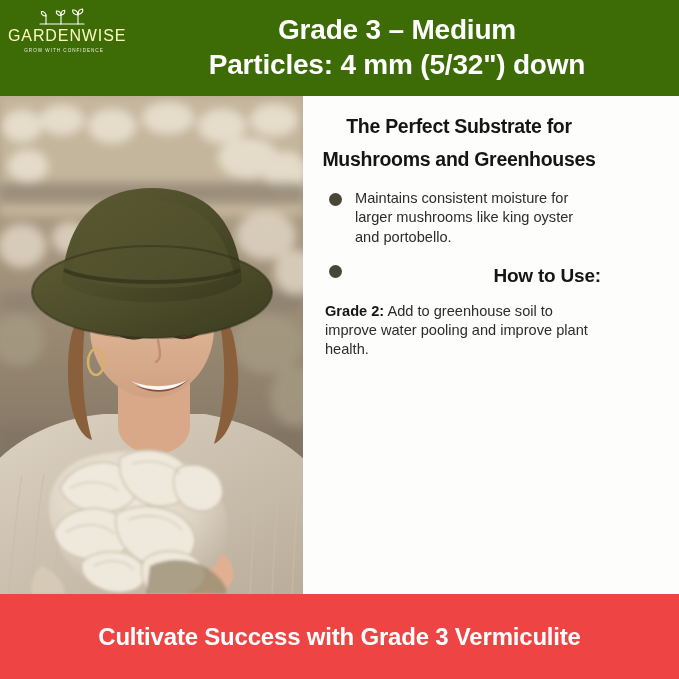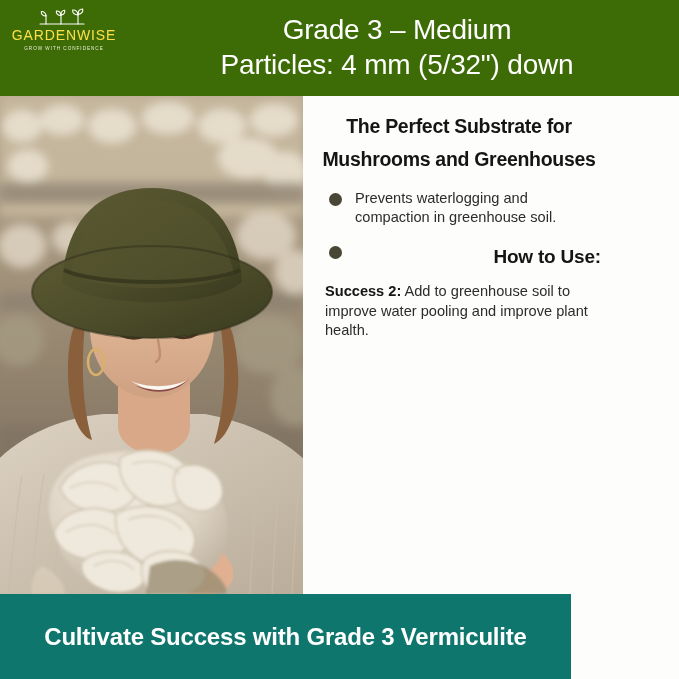--- a/index.html
+++ b/index.html
@@ -35,44 +35,44 @@
     color: #ffffff;
   }
   .logo-sprouts {
     display: block;
     margin: 0 auto 2px auto;
     width: 60px;
     height: 20px;
   }
   .logo-wordmark {
     font-family: "Liberation Sans", sans-serif;
-    font-size: 14px;
+    font-size: 16px;
     font-weight: 400;
     letter-spacing: 0.9px;
-    color: #fde047;
+    color: #fef9c3;
     line-height: 1.05;
     white-space: nowrap;
   }
   .logo-tagline {
     font-family: "Liberation Sans", sans-serif;
     font-size: 4.6px;
     letter-spacing: 1.0px;
     color: #e7efda;
     margin-top: 3px;
     white-space: nowrap;
   }
   .header-title {
     position: absolute;
     left: 124px;
     top: 12px;
     width: 546px;
     text-align: center;
     color: #ffffff;
     font-family: "Liberation Sans", sans-serif;
-    font-weight: normal;
+    font-weight: bold;
     font-size: 28px;
     line-height: 1.26;
     letter-spacing: -0.2px;
   }
   .header-title .line2 { display: block; }
 
   
   .photo {
     position: absolute;
     left: 0; top: 96px;
@@ -148,23 +148,23 @@
   }
   .option .opt-label {
     font-weight: bold;
     color: #151515;
   }
 
   
   .footer {
     position: absolute;
     left: 0; top: 594px;
-    width: 571px;
+    width: 679px;
     height: 85px;
-    background: #0f766e;
+    background: #ef4444;
     display: flex;
     align-items: center;
     justify-content: center;
   }
   .footer-text {
     font-family: "Liberation Sans", sans-serif;
     font-weight: bold;
     font-size: 24px;
     color: #ffffff;
     letter-spacing: -0.2px;
@@ -336,32 +336,32 @@
   <div class="panel">
 
     <h2 class="panel-heading">
       <span>The Perfect Substrate for</span>
       <span class="hl2">Mushrooms and Greenhouses</span>
     </h2>
 
     <ul class="benefits">
       <li class="benefit">
         <span class="dot"></span>
-        <span>Prevents waterlogging and compaction in greenhouse soil.</span>
+        <span>Maintains consistent moisture for larger mushrooms like king oyster and portobello.</span>
       </li>
       <li class="benefit">
         <span class="dot"></span>
       </li>
     </ul>
 
     <h3 class="howto-heading">How to Use:</h3>
 
 
     <p class="option">
-      <span class="opt-label">Success 2:</span><span> Add to greenhouse soil to improve water pooling and improve plant health.</span>
+      <span class="opt-label">Grade 2:</span><span> Add to greenhouse soil to improve water pooling and improve plant health.</span>
     </p>
   </div>
 
   <div class="footer">
     <div class="footer-text">Cultivate Success with Grade 3 Vermiculite</div>
   </div>
 
 </div>
 
 </body></html>

